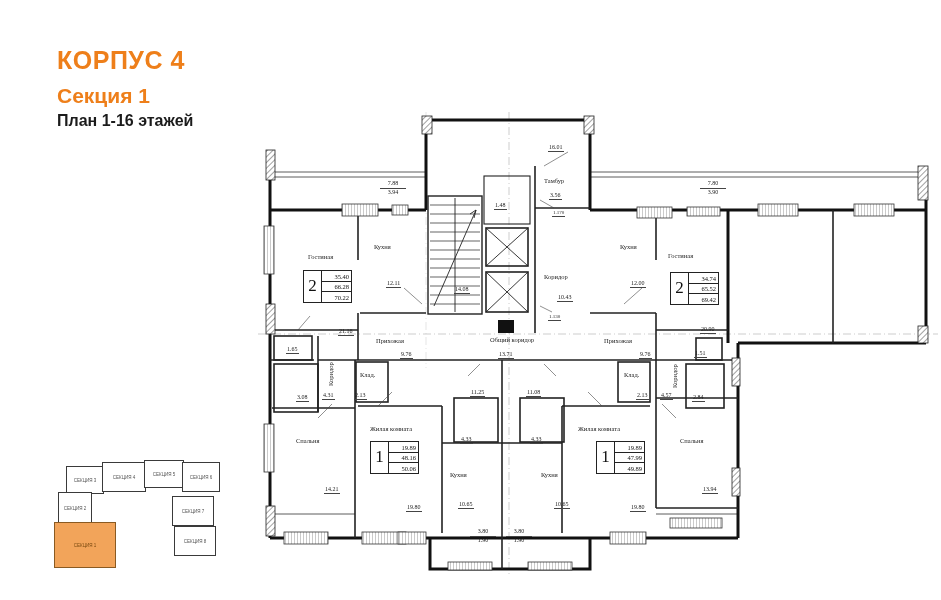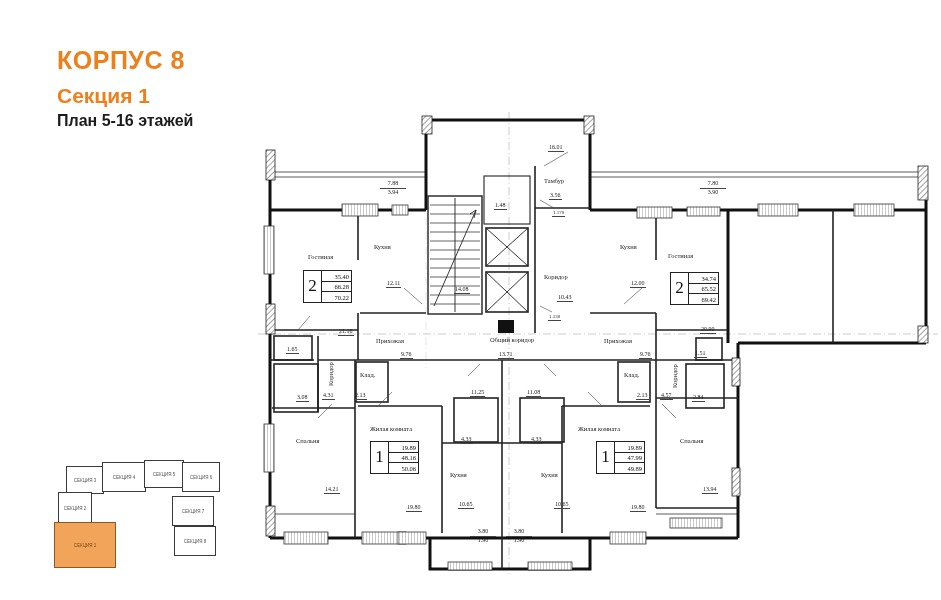--- a/index.html
+++ b/index.html
@@ -26,23 +26,23 @@
   
   #mm{left:40px;top:452px;width:205px;height:125px;}
   .mm-sec{position:absolute;border:1.2px solid #3a3a3a;background:#fff;display:flex;align-items:center;justify-content:center;}
   .mm-sec span{font-size:4.5px;color:#555;font-family:"Liberation Sans",sans-serif;white-space:nowrap;}
   .mm-hl{background:#F2A45A;border-color:#8a5a22;}
   .mm-hl span{color:#7a4a10;}
 </style>
 </head>
 <body>
 
-<div class="abs t1">КОРПУС 8</div>
+<div class="abs t1">КОРПУС 4</div>
 <div class="abs t2">Секция 1</div>
-<div class="abs t3">План 5-16 этажей</div>
+<div class="abs t3">План 1-16 этажей</div>
 
 <div id="plan" class="abs">
 
 <svg width="680" height="470" viewBox="0 0 680 470">
   <defs>
     <pattern id="hatch" width="4" height="4" patternUnits="userSpaceOnUse" patternTransform="rotate(45)">
       <rect width="4" height="4" fill="#fff"></rect>
           <line x1="0" y1="0" x2="0" y2="4" stroke="#444" stroke-width="1"></line>
     </pattern>
     <pattern id="sill" width="3" height="3" patternUnits="userSpaceOnUse">

